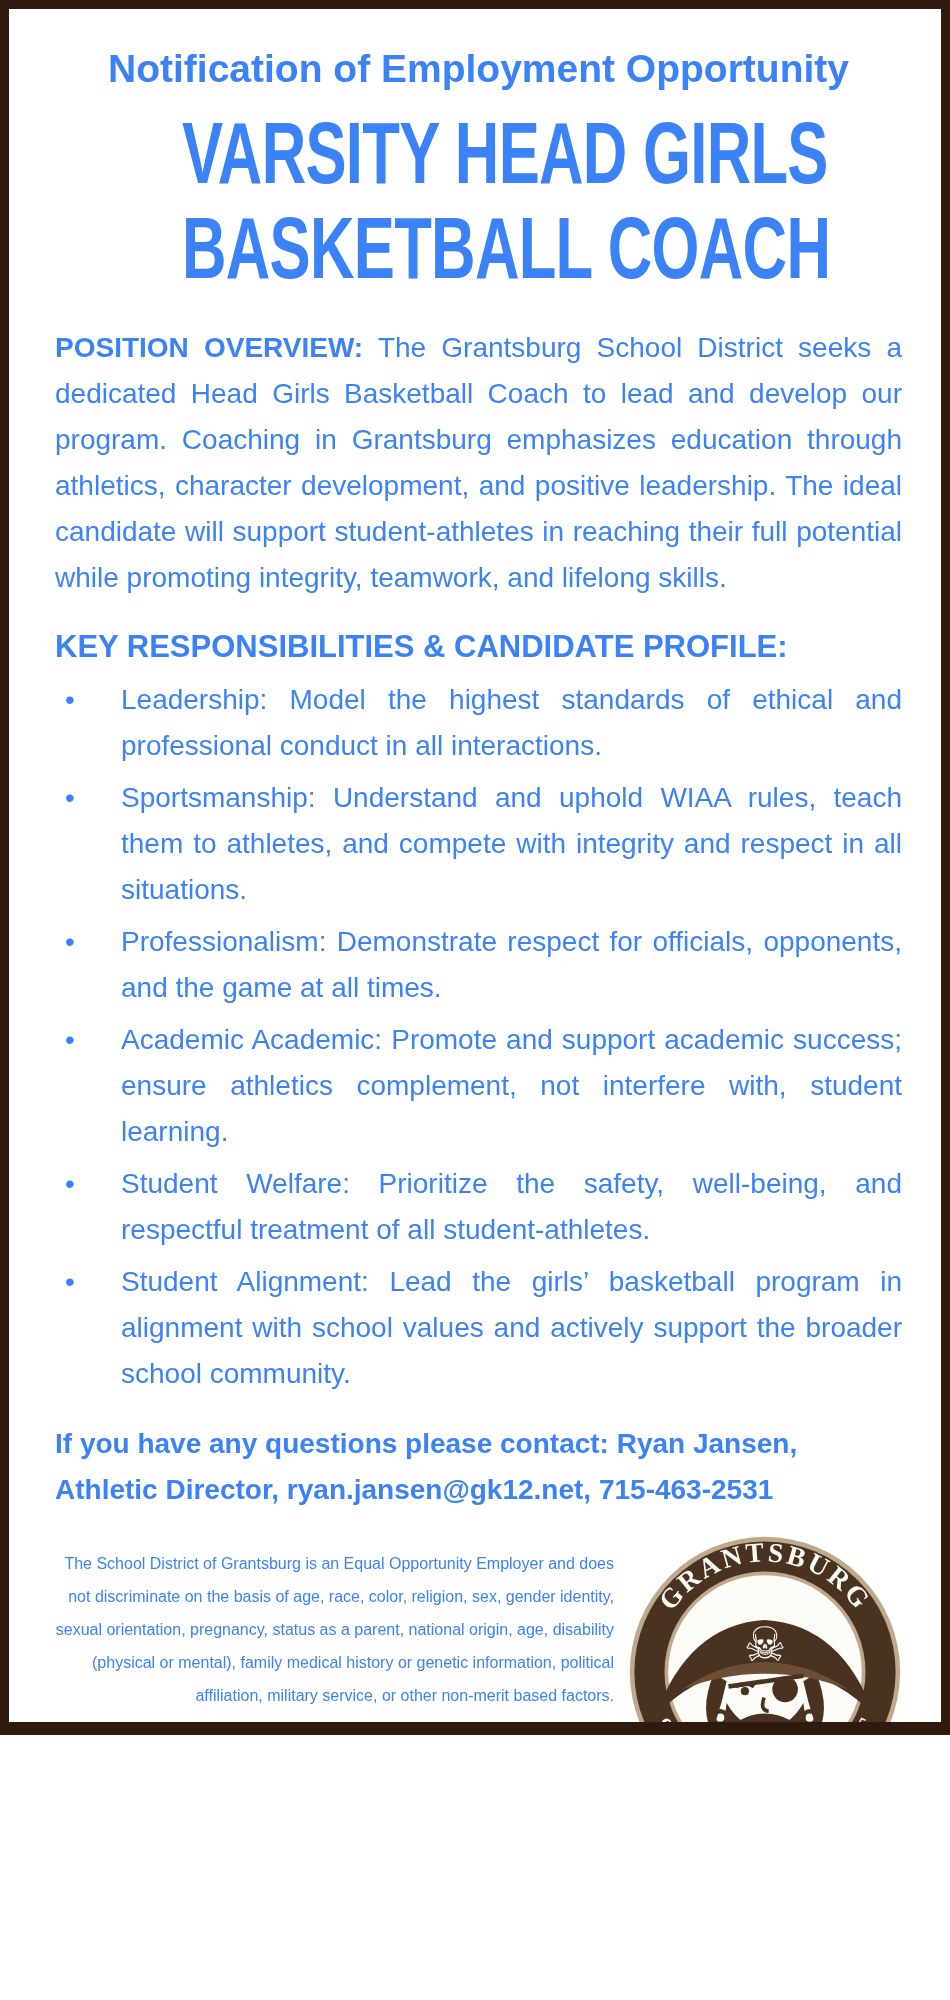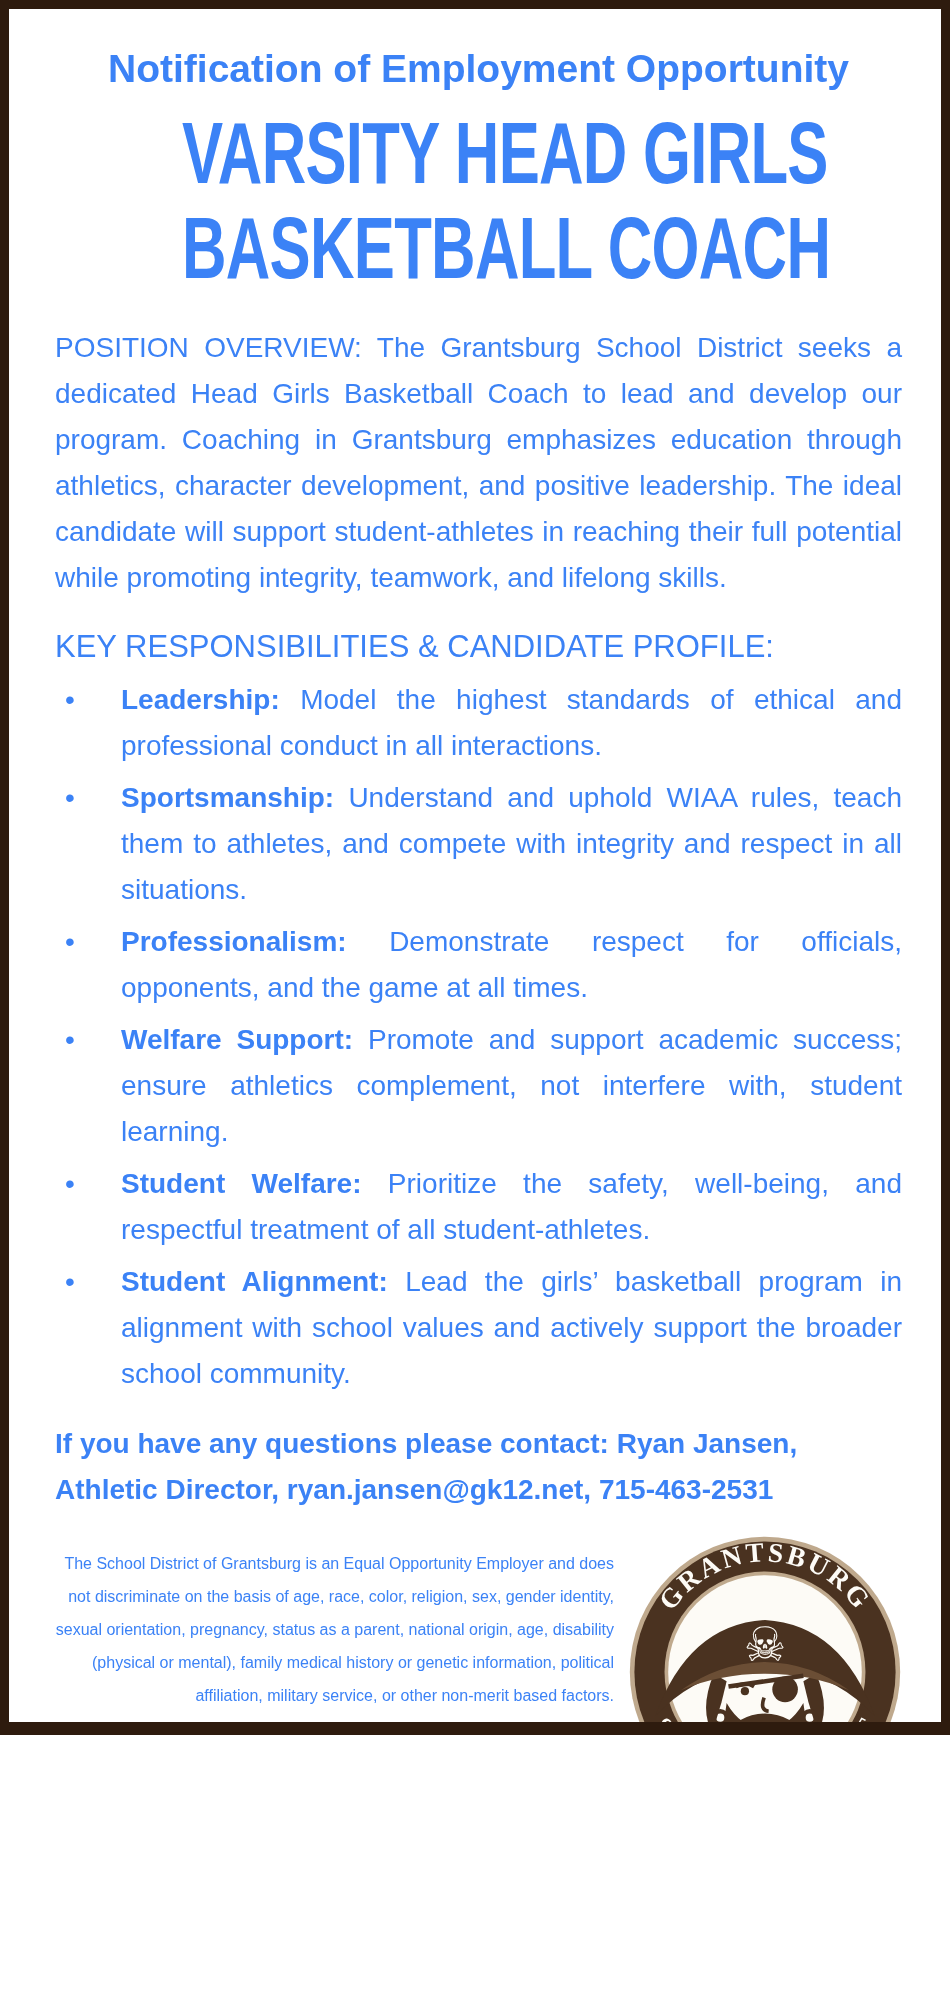--- a/index.html
+++ b/index.html
@@ -38,25 +38,25 @@
     transform-origin: 50% 50%;
     white-space: nowrap;
   }
   .body-par {
     font-size: 28px;
     line-height: 46px;
     text-align: justify;
     margin: 0 0 28px 0;
   }
   .inline-label {
-    font-weight: normal;
+    font-weight: bold;
   }
   .section-heading {
     font-size: 31px;
-    font-weight: normal;
+    font-weight: bold;
     margin: 0 0 12px 0;
     letter-spacing: 0px;
   }
   .bullet-list {
     list-style: none;
     margin: 0 0 24px 0;
     padding: 0;
   }
   .bullet-list li {
     position: relative;
@@ -65,21 +65,21 @@
     line-height: 46px;
     text-align: justify;
     margin: 0 0 6px 0;
   }
   .bullet-list li .bullet-dot {
     position: absolute;
     left: 10px;
     top: 0;
   }
   .term {
-    font-weight: bold;
+    font-weight: normal;
     margin-top: 36px;
   }
   .contact-par {
     font-size: 28px;
     line-height: 46px;
     text-align: left;
     margin: 0 0 22px 0;
     font-weight: bold;
   }
   .footer-row {
@@ -135,21 +135,21 @@
       <span class="term">Sportsmanship:</span>
       <span>Understand and uphold WIAA rules, teach them to athletes, and compete with integrity and respect in all situations.</span>
     </li>
     <li>
       <span class="bullet-dot">•</span>
       <span class="term">Professionalism:</span>
       <span>Demonstrate respect for officials, opponents, and the game at all times.</span>
     </li>
     <li>
       <span class="bullet-dot">•</span>
-      <span class="term">Welfare Support:</span>
+      <span class="term">Academic Academic:</span>
       <span>Promote and support academic success; ensure athletics complement, not interfere with, student learning.</span>
     </li>
     <li>
       <span class="bullet-dot">•</span>
       <span class="term">Student Welfare:</span>
       <span>Prioritize the safety, well-being, and respectful treatment of all student-athletes.</span>
     </li>
     <li>
       <span class="bullet-dot">•</span>
       <span class="term">Student Alignment:</span>

